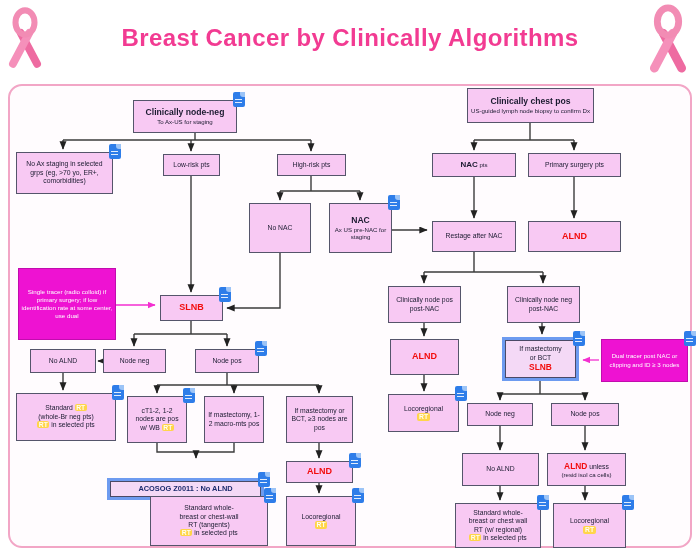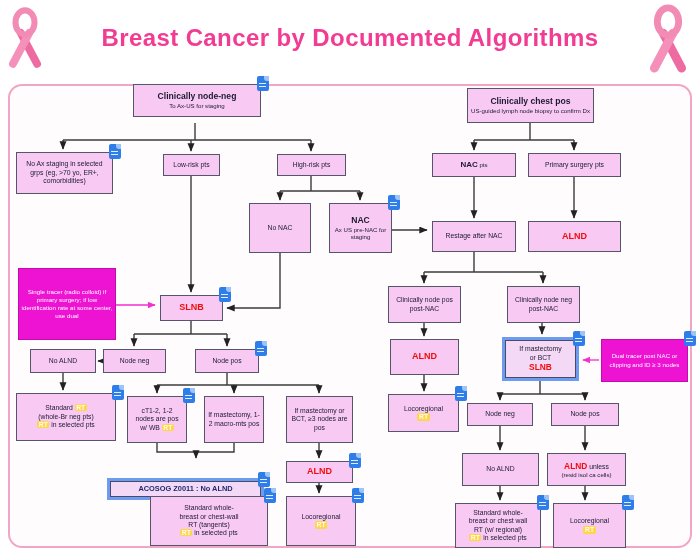--- a/index.html
+++ b/index.html
@@ -30,21 +30,21 @@
   <line x1="17" y1="30" x2="36" y2="66" stroke="#ee6ba1" stroke-width="9" stroke-linecap="round"></line>
   <line x1="27" y1="30" x2="8" y2="66" stroke="#f590ba" stroke-width="9" stroke-linecap="round"></line>
   <ellipse cx="22" cy="18" rx="11" ry="14" fill="none" stroke="#f28cb4" stroke-width="7"></ellipse>
 </svg>
 <svg class="ribbon" style="left:646px;top:4px" width="44" height="70" viewBox="0 0 44 72">
   <line x1="17" y1="30" x2="36" y2="66" stroke="#ee6ba1" stroke-width="9" stroke-linecap="round"></line>
   <line x1="27" y1="30" x2="8" y2="66" stroke="#f590ba" stroke-width="9" stroke-linecap="round"></line>
   <ellipse cx="22" cy="18" rx="11" ry="14" fill="none" stroke="#f28cb4" stroke-width="7"></ellipse>
 </svg>
 
-<div class="title">Breast Cancer by Documented Algorithms</div>
+<div class="title">Breast Cancer by Clinically Algorithms</div>
 <div class="panel"></div>
 
 <svg class="flows" width="700" height="556">
   <defs>
     <marker id="ab" markerWidth="8" markerHeight="8" refX="5.5" refY="2.5" orient="auto">
         <path d="M0,0L6,2.5L0,5Z" fill="#222"></path>
       </marker>
     <marker id="ap" markerWidth="8" markerHeight="8" refX="5.5" refY="2.5" orient="auto">
         <path d="M0,0L6,2.5L0,5Z" fill="#f32fd0"></path>
       </marker>
@@ -92,21 +92,21 @@
     <line x1="585" y1="426" x2="585" y2="450" marker-end="url(#ab)"></line>
     <line x1="500" y1="486" x2="500" y2="500" marker-end="url(#ab)"></line>
     <line x1="585" y1="486" x2="585" y2="500" marker-end="url(#ab)"></line>
   </g>
   <g stroke="#f32fd0" stroke-width="1.3" fill="none">
     <line x1="116" y1="305" x2="155" y2="305" marker-end="url(#ap)"></line>
     <line x1="599" y1="360" x2="583" y2="360" marker-end="url(#ap)"></line>
   </g>
 </svg>
 
-<div class="node" style="left:133px;top:84px;width:128px;height:33px">
+<div class="node" style="left:133px;top:100px;width:104px;height:33px">
   <span class="doc"></span>
   <span class="b">Clinically node-neg</span>
   <span class="sub">To Ax-US for staging</span>
 </div>
 
 <div class="node" style="left:16px;top:152px;width:97px;height:42px">
   <span class="doc"></span>
   <span>No Ax staging in selected grps (eg, &gt;70 yo, ER+, comorbidities)</span>
 </div>
 

